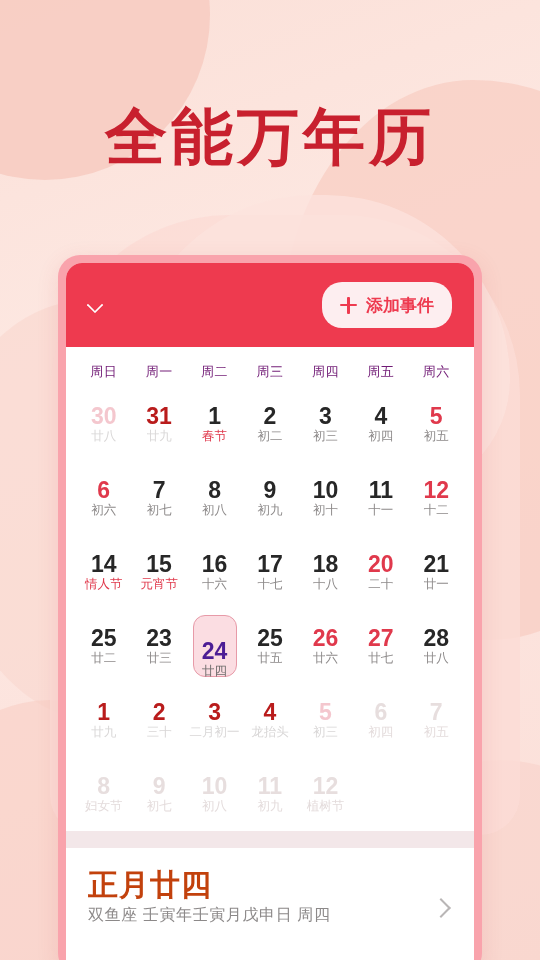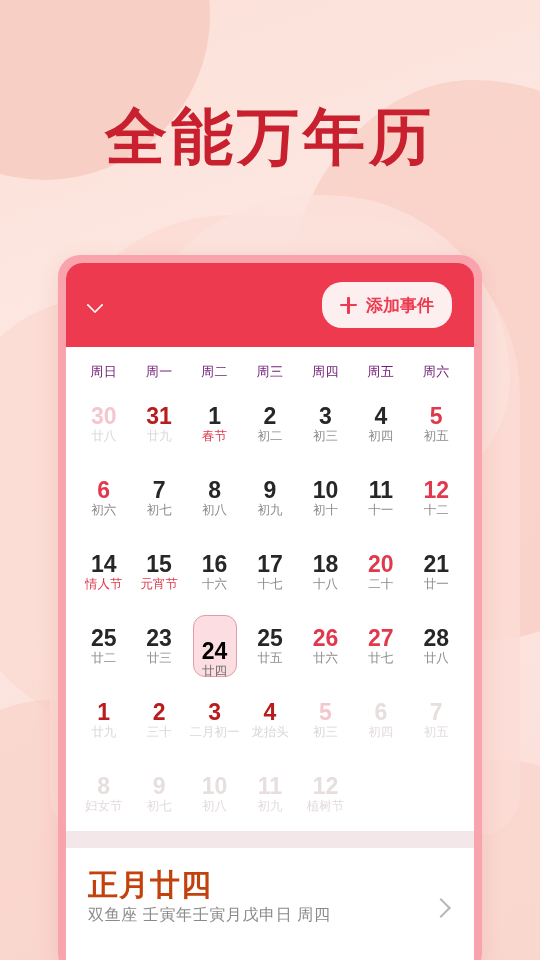--- a/index.html
+++ b/index.html
@@ -105,21 +105,21 @@
   .cell.other .daynum{color:#b91c1c;font-weight:700;}
   .cell.other .lunar{color:#d9d7d7;}
   .cell.other.weekend .daynum{color:#f4c7ce;}
   .cell.other .lunar.fest{color:#f4c7ce;}
   .cell.other.dim .daynum{color:#e7dede;}
   .cell.other.dim .lunar{color:#e4dcdc;}
 
   .cell.selected .inner{
     background:#fbdde2;border:1.6px solid #e79aa8;
   }
-  .cell.selected .daynum{color:#000000;margin-top:25px;}
+  .cell.selected .daynum{color:#4c1d95;margin-top:25px;}
   .cell.selected .lunar{color:#6f6c6c;}
 
   
   .divider{height:17px;background:#f3e7e9;flex:0 0 17px;}
 
   
   .detail{
     flex:1;background:#fff;padding:20px 22px 0;position:relative;box-sizing:border-box;
   }
   .detail-title{

